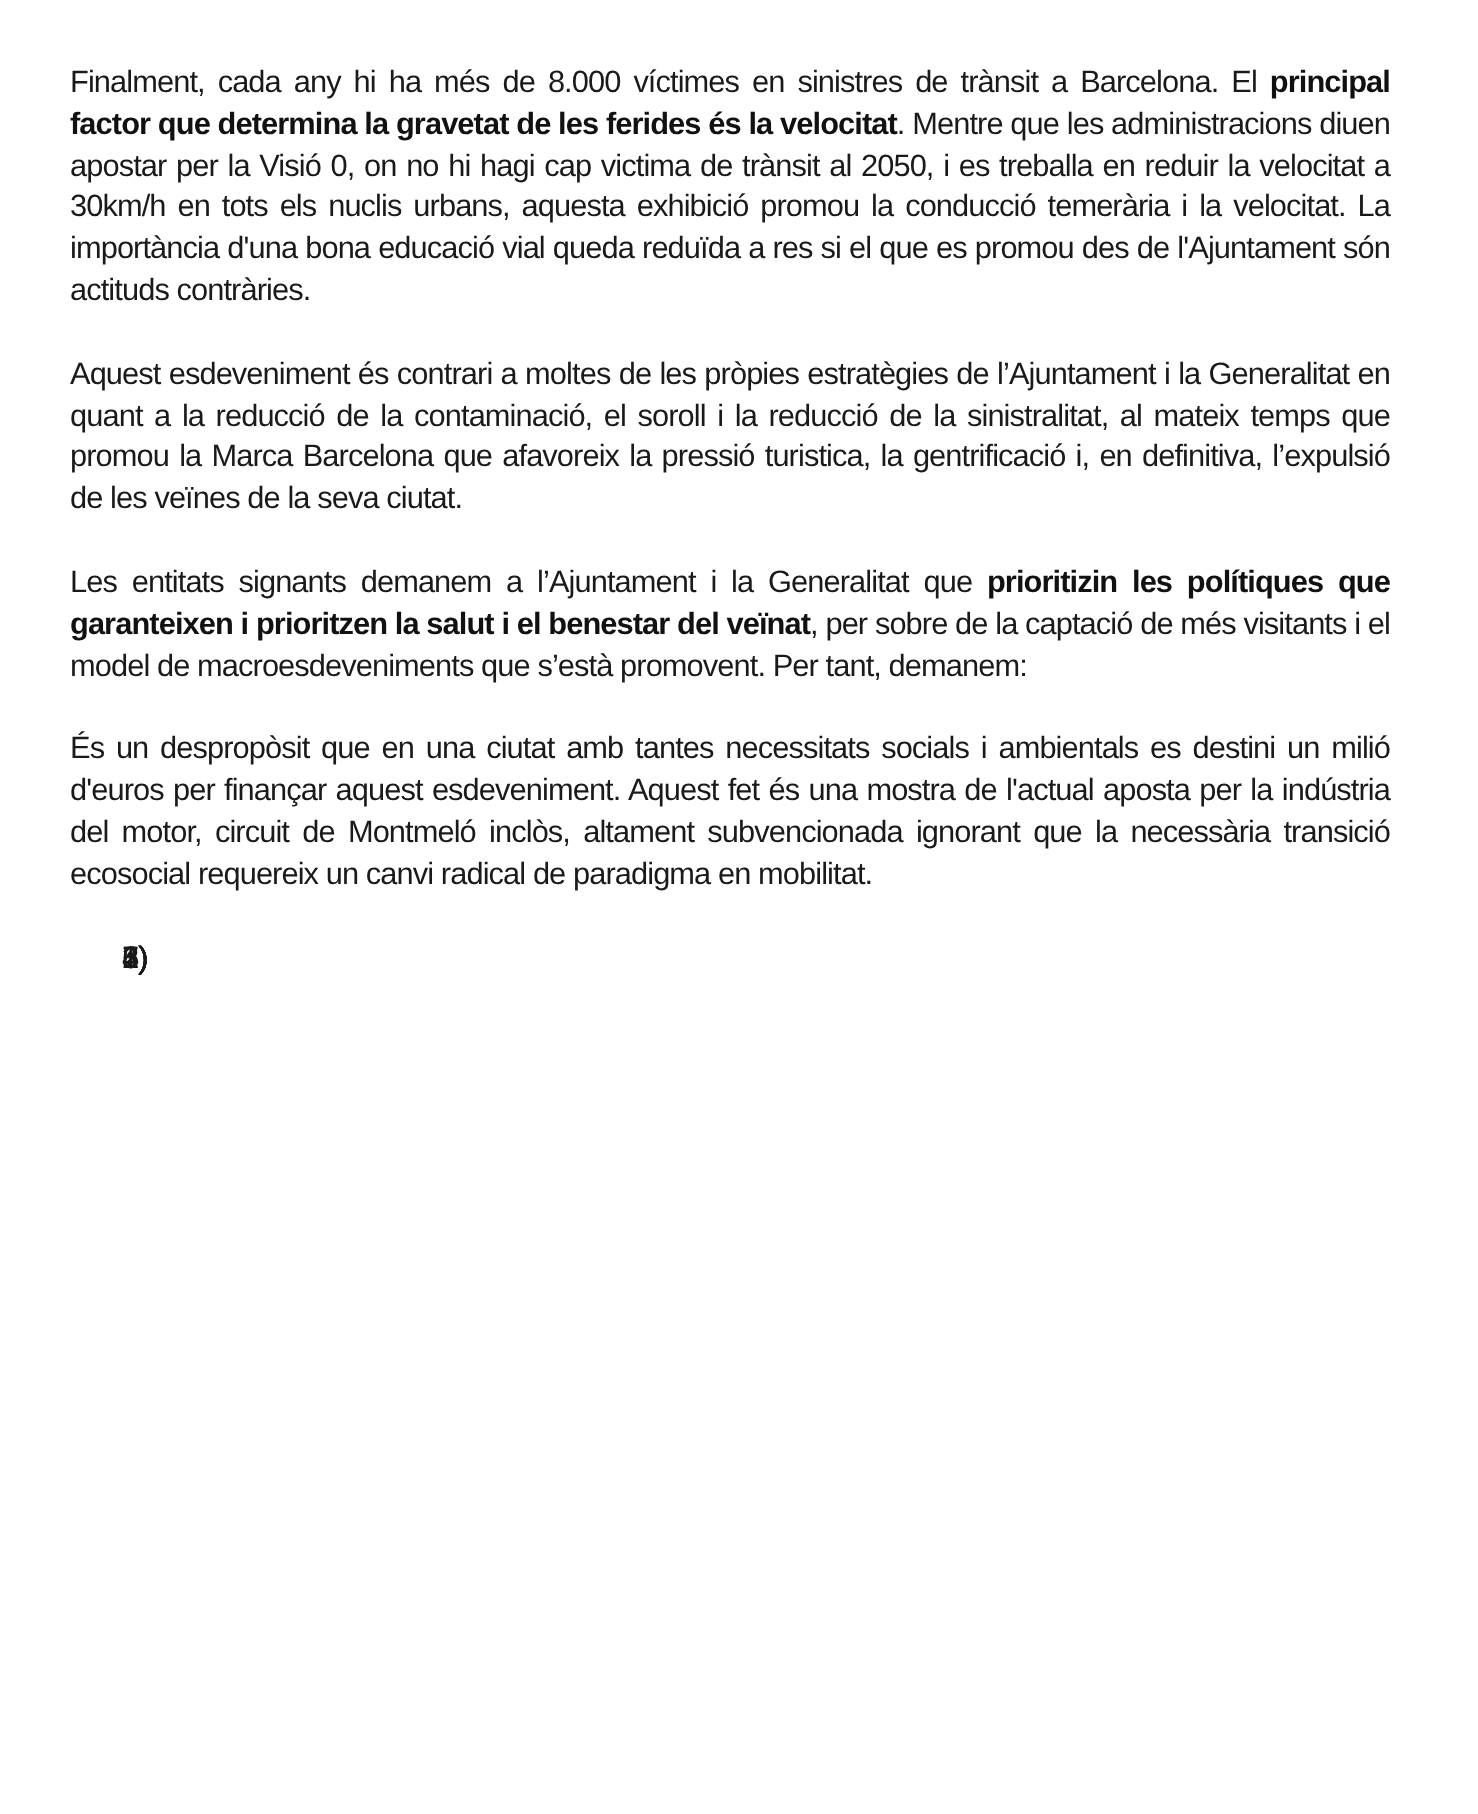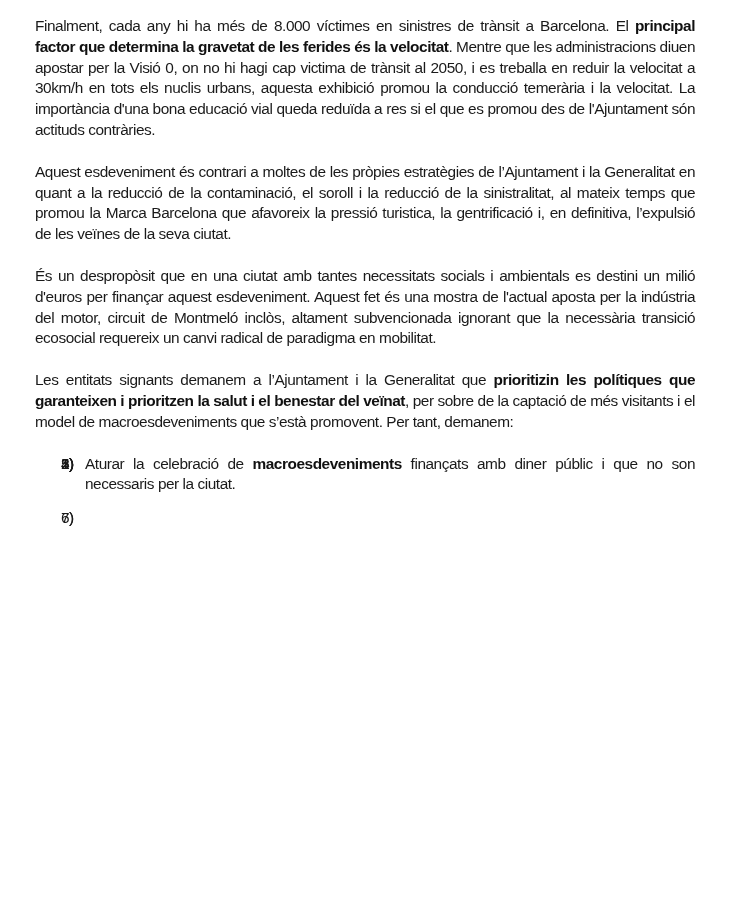--- a/index.html
+++ b/index.html
@@ -3,44 +3,44 @@
 <meta charset="utf-8">
 <style>
   html, body { margin: 0; padding: 0; background: #ffffff; }
   body {
     width: 739px; height: 907px; overflow: hidden; position: relative;
     font-family: "Liberation Sans", sans-serif; color: #1a1a1a;
   }
   .page { position: absolute; left: 35px; top: 16px; width: 660px; }
   .para {
     font-size: 15.4px; line-height: 20.8px; text-align: justify;
-    margin: 0 0 21px 0; letter-spacing: -0.45px; word-spacing: 0px;
+    margin: 16px 0 21px 0; letter-spacing: -0.45px; word-spacing: 0px;
   }
   .para b, .item b { font-weight: bold; color: #111; }
   .list { margin: 0 0 21px 0; padding: 0; list-style: none; }
   .item {
     position: relative; padding-left: 50px;
     font-size: 15.4px; line-height: 20.8px; text-align: justify;
     letter-spacing: -0.45px; margin-bottom: 13px;
   }
   .item .num { position: absolute; left: 26px; top: 0; }
   .item.last { margin-bottom: 20px; }
 </style>
 </head>
 <body>
 
 <div class="page">
   <p class="para"><span>Finalment, cada any hi ha més de 8.000 víctimes en sinistres de trànsit a Barcelona. El </span><b>principal factor que determina la gravetat de les ferides és la velocitat</b><span>. Mentre que les administracions diuen apostar per la Visió 0, on no hi hagi cap victima de trànsit al 2050, i es treballa en reduir la velocitat a 30km/h en tots els nuclis urbans, aquesta exhibició promou la conducció temerària i la velocitat. La importància d'una bona educació vial queda reduïda a res si el que es promou des de l'Ajuntament són actituds contràries.</span></p>
   <p class="para"><span>Aquest esdeveniment és contrari a moltes de les pròpies estratègies de l’Ajuntament i la Generalitat en quant a la reducció de la contaminació, el soroll i la reducció de la sinistralitat, al mateix temps que promou la Marca Barcelona que afavoreix la pressió turistica, la gentrificació i, en definitiva, l’expulsió de les veïnes de la seva ciutat.</span></p>
+  <p class="para"><span>Les entitats signants demanem a l’Ajuntament i la Generalitat que </span><b>prioritizin les polítiques que garanteixen i prioritzen  la salut i el benestar del veïnat</b><span>, per sobre de la captació de més visitants i el model de macroesdeveniments que s’està promovent. Per tant, demanem:</span></p>
   <p class="para"><span>És un despropòsit que en una ciutat amb tantes necessitats socials i ambientals es destini un milió d'euros per finançar aquest esdeveniment. Aquest fet és una mostra de l'actual aposta per la indústria del motor, circuit de Montmeló inclòs, altament subvencionada ignorant que la necessària transició ecosocial requereix un canvi radical de paradigma en mobilitat.</span></p>
-  <p class="para"><span>Les entitats signants demanem a l’Ajuntament i la Generalitat que </span><b>prioritizin les polítiques que garanteixen i prioritzen  la salut i el benestar del veïnat</b><span>, per sobre de la captació de més visitants i el model de macroesdeveniments que s’està promovent. Per tant, demanem:</span></p>
 
   <ol class="list">
     <li class="item"><span class="num">1)</span></li>
     <li class="item"><span class="num">2)</span></li>
     <li class="item"><span class="num">3)</span></li>
     <li class="item"><span class="num">4)</span></li>
-    <li class="item"><span class="num">5)</span><span><span>Aturar la celebració de </span><b>macroesdeveniments</b><span> finançats amb diner públic i que no son necessaris per la ciutat.</span></span></li>
+    <li class="item"><span class="num">5)</span></li>
     <li class="item"><span class="num">6)</span></li>
     <li class="item last"><span class="num">7)</span></li>
   </ol>
 
 </div>
 
 </body></html>

